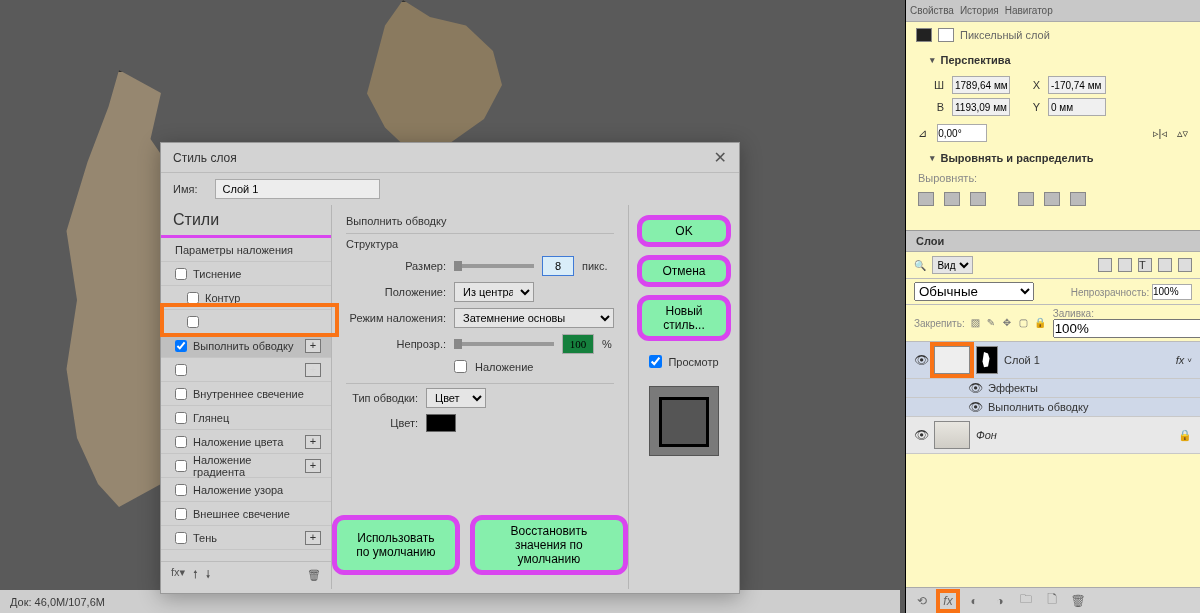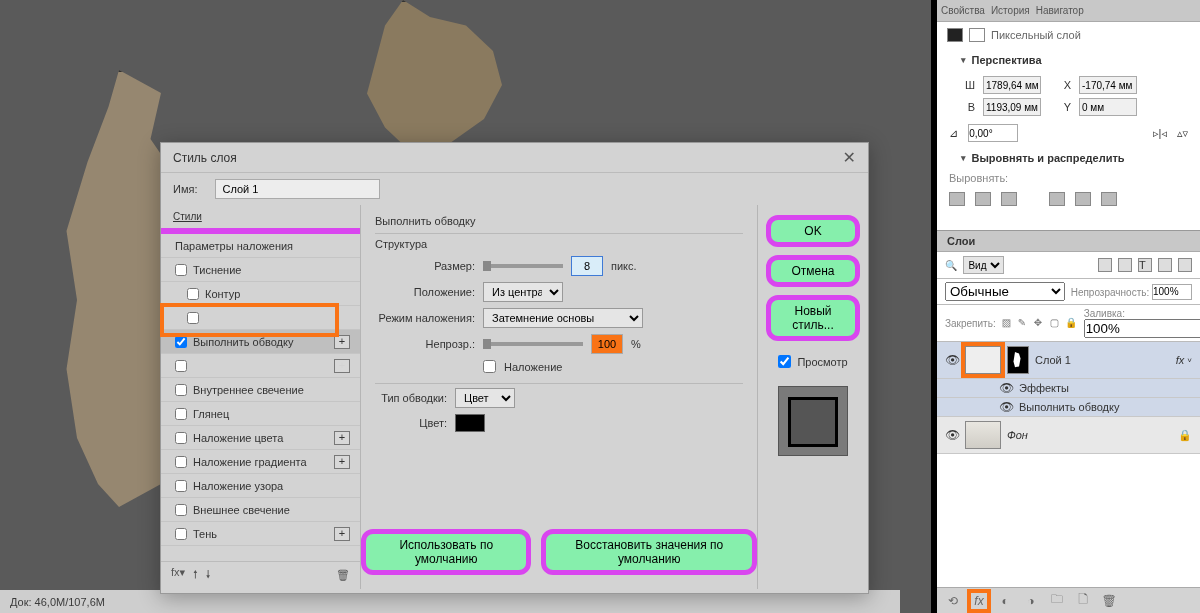--- a/index.html
+++ b/index.html
@@ -9,31 +9,31 @@
   .canvas-bg { position: absolute; left: 0; top: 0; width: 680px; height: 530px; background: #d8d6d2 repeating-linear-gradient(0deg, rgba(255,255,255,0.3) 0, rgba(255,255,255,0.3) 2px, transparent 2px, transparent 12px), repeating-linear-gradient(90deg, rgba(0,0,0,0.05) 0, rgba(0,0,0,0.05) 2px, transparent 2px, transparent 30px); }
   
   .cat1 { position: absolute; left: 35px; top: 70px; width: 210px; height: 460px; background: #968770; clip-path: polygon(40% 0, 60% 5%, 55% 15%, 70% 25%, 85% 40%, 90% 55%, 85% 70%, 75% 80%, 60% 90%, 40% 95%, 30% 90%, 20% 80%, 15% 65%, 20% 50%, 15% 35%, 25% 20%, 35% 8%); border: 2px solid #333; }
   .cat2 { position: absolute; left: 340px; top: 0; width: 180px; height: 170px; background: #8a7a5f; clip-path: polygon(35% 0, 50% 10%, 70% 15%, 85% 30%, 90% 50%, 80% 70%, 60% 85%, 40% 90%, 25% 75%, 15% 55%, 20% 35%, 25% 15%); border: 2px solid #333; }
   .pink-blob { position: absolute; left: 390px; top: 20px; width: 60px; height: 80px; background: #f08eb0; border-radius: 40% 50% 45% 55%; }
   
   .status-bar { position: absolute; left: 0; bottom: 0; width: 900px; height: 23px; background: #cecece; display: flex; align-items: center; padding: 0 10px; font-size: 11px; color: #3a3a3a; }
   .status-bar span { margin-right: 30px; }
   
   
-  .dialog { position: absolute; left: 160px; top: 142px; width: 709px; height: 452px; background: #d3d3d3; border: 1px solid #999; box-shadow: 0 4px 20px rgba(0,0,0,0.3); }
+  .dialog { position: absolute; left: 160px; top: 142px; width: 580px; height: 452px; background: #d3d3d3; border: 1px solid #999; box-shadow: 0 4px 20px rgba(0,0,0,0.3); }
   .dlg-title { height: 30px; display: flex; align-items: center; padding: 0 12px; font-size: 12px; border-bottom: 1px solid #bbb; justify-content: space-between; }
   .dlg-close { cursor: pointer; font-size: 16px; color: #555; }
   
   .dlg-name-row { padding: 6px 12px; display: flex; align-items: center; gap: 18px; }
   .dlg-name-row input { width: 165px; height: 20px; padding: 0 6px; background: #ededed; border: 1px solid #aaa; font-size: 11px; }
   
   .dlg-body { display: flex; height: calc(100% - 66px); }
   
   .styles-col { width: 200px; border-right: 1px solid #b5b5b5; display: flex; flex-direction: column; }
-  .styles-header { padding: 6px 12px; font-size: 10px; border-bottom: 6px solid #d946ef; text-decoration: underline; }
+  .styles-header { padding: 6px 12px; font-size: 16px; border-bottom: 3px solid #d946ef; }
   .styles-list { flex: 1; overflow: hidden; }
   .style-row { height: 24px; display: flex; align-items: center; padding: 0 10px 0 14px; font-size: 11px; border-bottom: 1px solid #c5c5c5; justify-content: space-between; }
   .style-row.indent { padding-left: 26px; }
   .style-row .left { display: flex; align-items: center; gap: 6px; }
   .style-row input[type=checkbox] { width: 12px; height: 12px; }
   .style-row.selected { background: #bfbfbf; }
   .plus-btn { width: 16px; height: 14px; border: 1px solid #777; font-size: 11px; line-height: 11px; text-align: center; background: #d8d8d8; }
   .styles-footer { height: 28px; border-top: 1px solid #bbb; display: flex; align-items: center; padding: 0 10px; gap: 10px; color: #555; justify-content: space-between; }
   .styles-footer .icons { display:flex; gap:8px; }
   
@@ -55,21 +55,21 @@
   .btn-row-bottom { position: absolute; bottom: 14px; left: 0; right: 0; display: flex; justify-content: center; gap: 10px; }
   .ps-btn { background: #86efac; border: 5px solid #d946ef; border-radius: 12px; padding: 4px 14px; font-size: 12px; cursor: pointer; }
   
   .right-col { width: 110px; padding: 10px 8px; display: flex; flex-direction: column; align-items: center; gap: 8px; }
   .right-col .ps-btn { width: 94px; text-align: center; }
   .preview-check { display: flex; align-items: center; gap: 6px; font-size: 11px; margin-top: 6px; }
   .preview-box { width: 70px; height: 70px; border: 1px solid #555; background: #7a7a7a; margin-top: 10px; }
   .preview-box::after { content:''; display:block; width: 44px; height:44px; background:#555; border:3px solid #000; margin:10px auto; }
   
   
-  .panels { position: absolute; right: 0; top: 0; width: 269px; height: 100%; background: #ffffff; border-left: 6px solid #000000; font-size: 11px; color: #333; }
+  .panels { position: absolute; right: 0; top: 0; width: 295px; height: 100%; background: #fef9c3; border-left: 1px solid #000000; font-size: 11px; color: #333; }
   .panel-tabs-top { height: 22px; background: #c8c8c8; border-bottom: 1px solid #aaa; display:flex; font-size:10px; align-items:center; padding:0 4px; gap:6px; color:#555;}
   .layer-type-row { height: 26px; display: flex; align-items: center; gap: 6px; padding: 0 10px; color:#666; }
   .layer-type-row .thumb-sm { width:16px; height:14px; background:#222; border:1px solid #888; }
   .section-hdr { padding: 6px 24px; font-weight: bold; display:flex; align-items:center; gap:6px; }
   .section-hdr::before { content:'▾'; font-size:9px; color:#555; }
   .props-grid { display: grid; grid-template-columns: 26px 60px 20px 60px; gap: 4px 8px; padding: 4px 12px; align-items:center; }
   .props-grid .lbl { text-align: right; font-size: 11px; }
   .props-grid input { width: 58px; height: 18px; font-size: 10px; background:#f0f0f0; border:1px solid #aaa; padding:0 2px; }
   .align-row { display: flex; gap: 10px; padding: 6px 12px; }
   .align-icn { width: 16px; height:14px; background:#bbb; border:1px solid #888; }
@@ -347,21 +347,21 @@
           <label>Положение:</label>
           <select style="width:80px"><option>Из центра</option></select>
         </div>
         <div class="field-row">
           <label>Режим наложения:</label>
           <select style="width:160px"><option>Затемнение основы</option></select>
         </div>
         <div class="field-row">
           <label>Непрозр.:</label>
           <span class="slider" style="width:100px"></span>
-          <input type="text" style="border-color: rgb(170, 170, 170); background: #f97316;" value="100">
+          <input type="text" style="border-color: rgb(170, 170, 170); background: #15803d; font-family: Liberation Serif, serif;" value="100">
           <span class="unit">%</span>
         </div>
         <div class="field-row" style="padding-left:108px">
           <input type="checkbox" style="">
           <span>Наложение</span>
         </div>
       </div>
       <div class="fx-group">
         <div class="field-row">
           <label style="width:72px">Тип обводки:</label>

